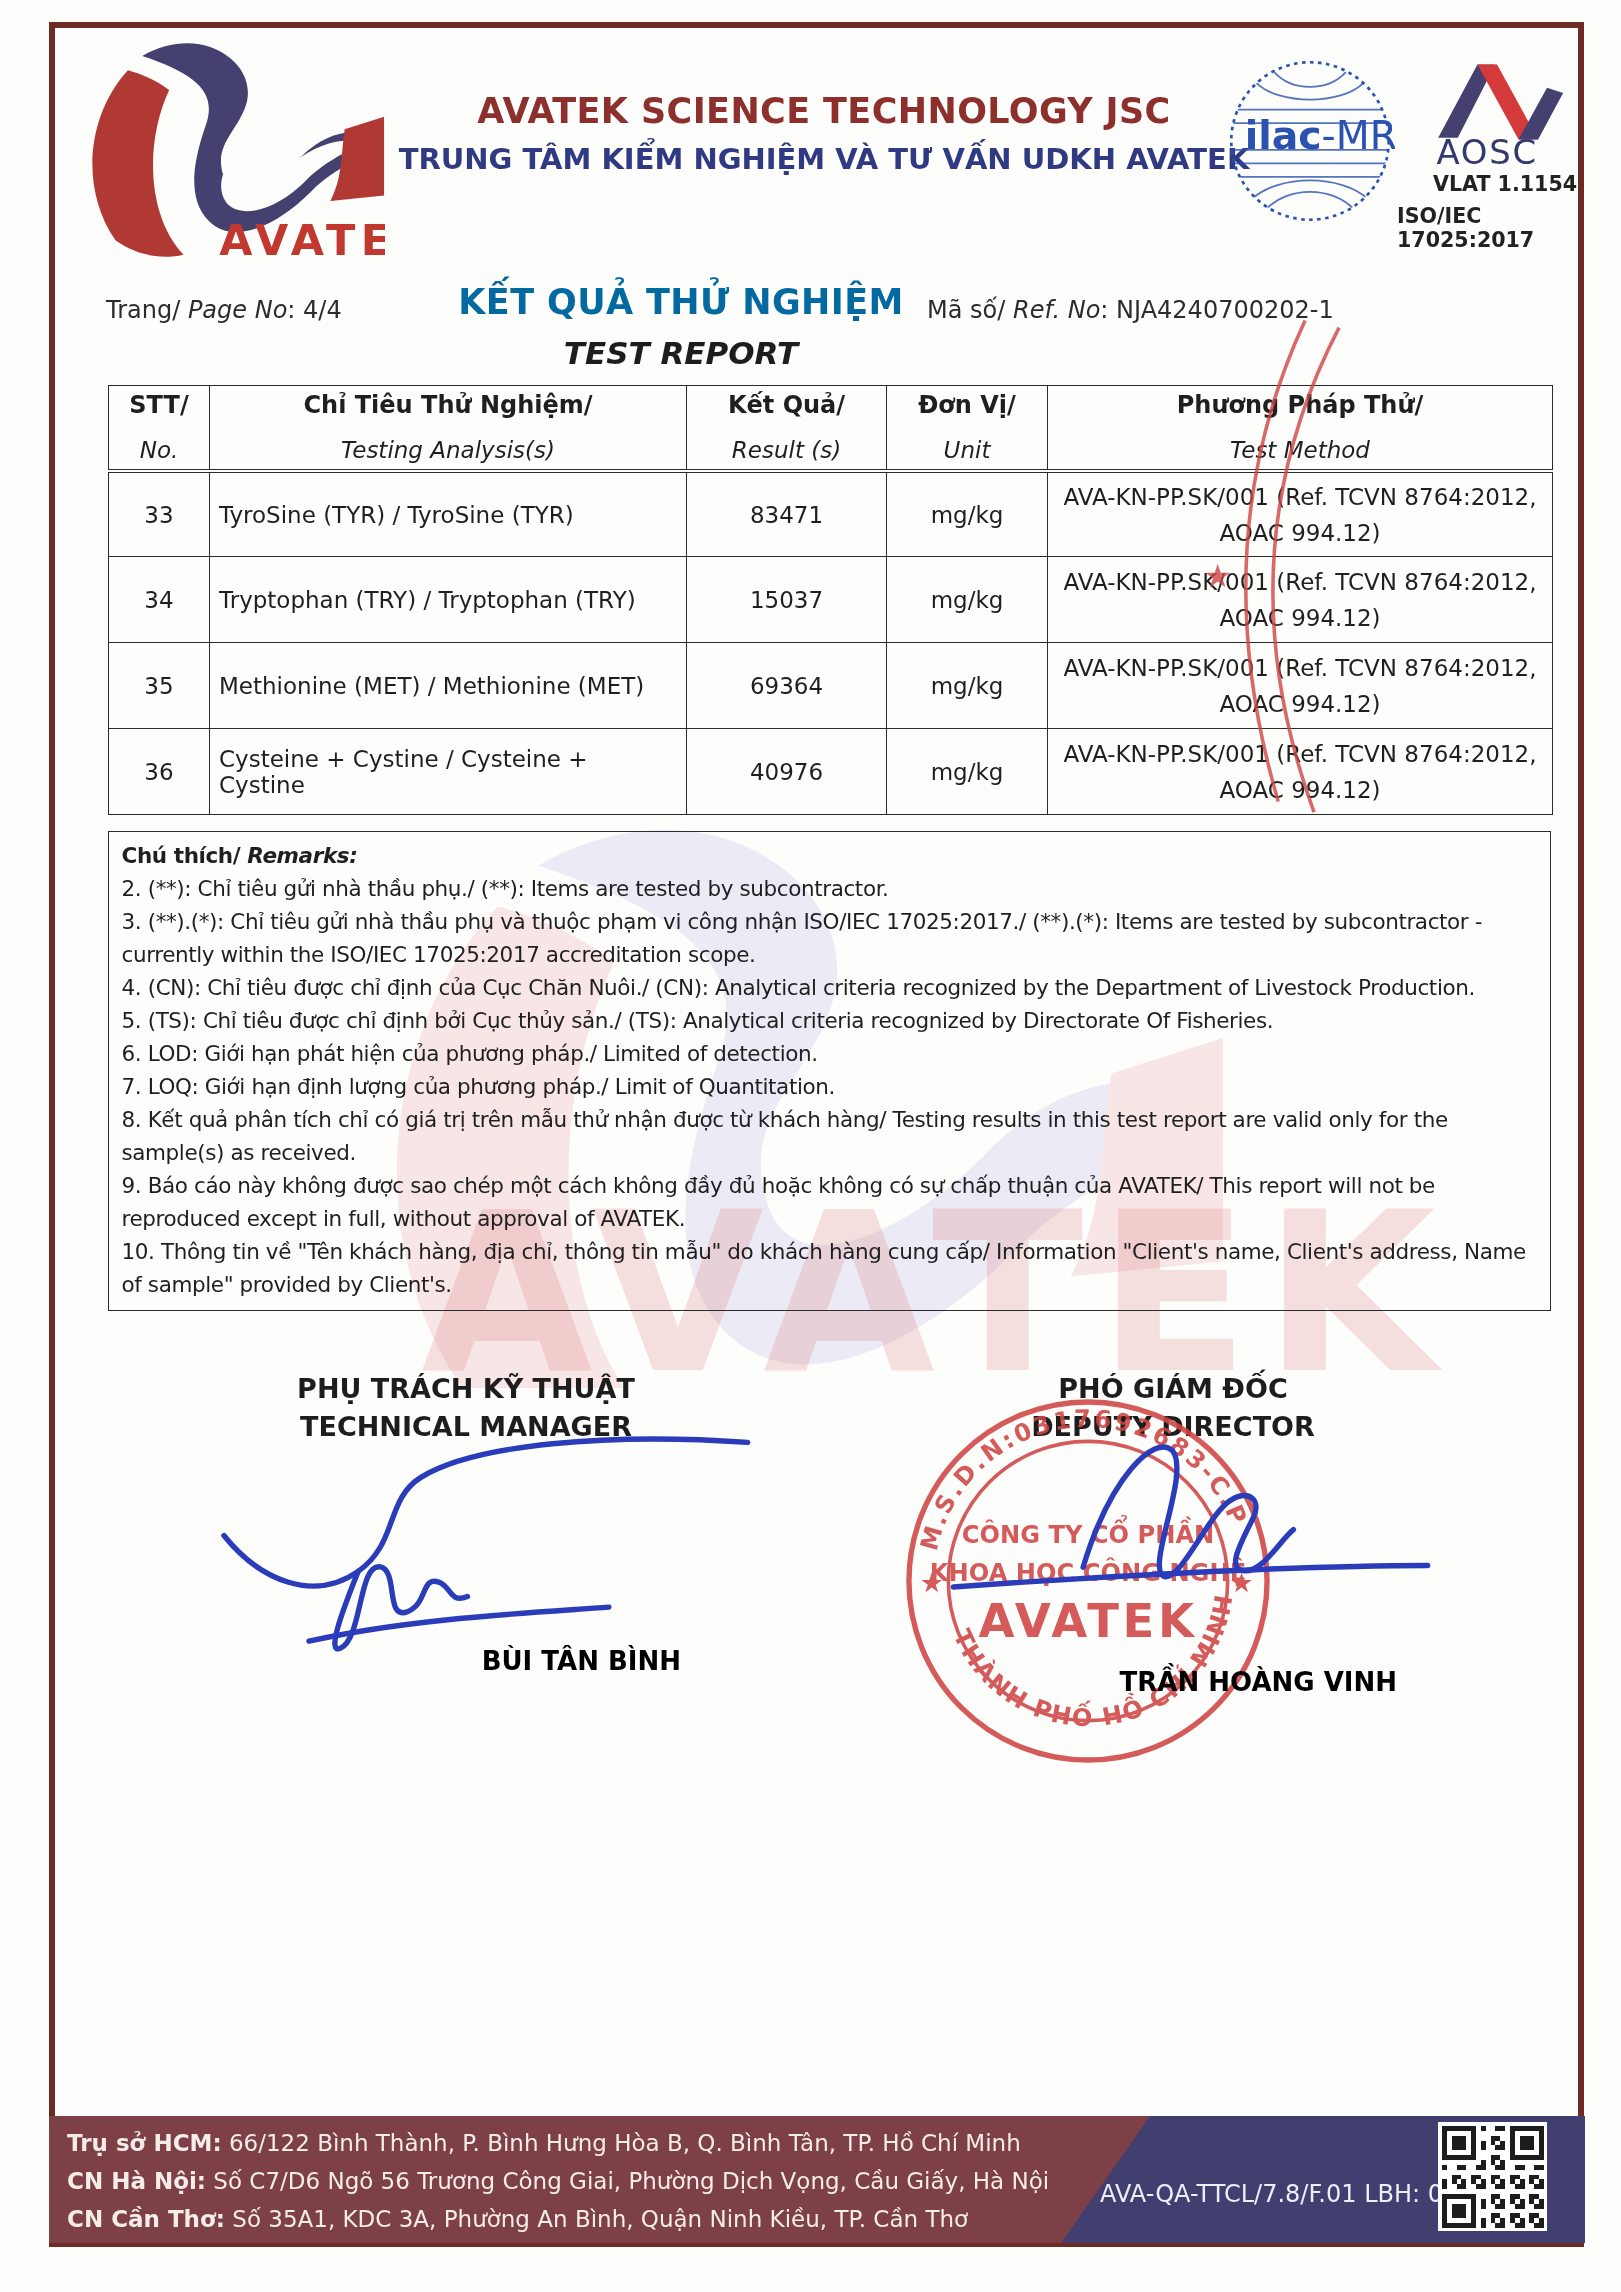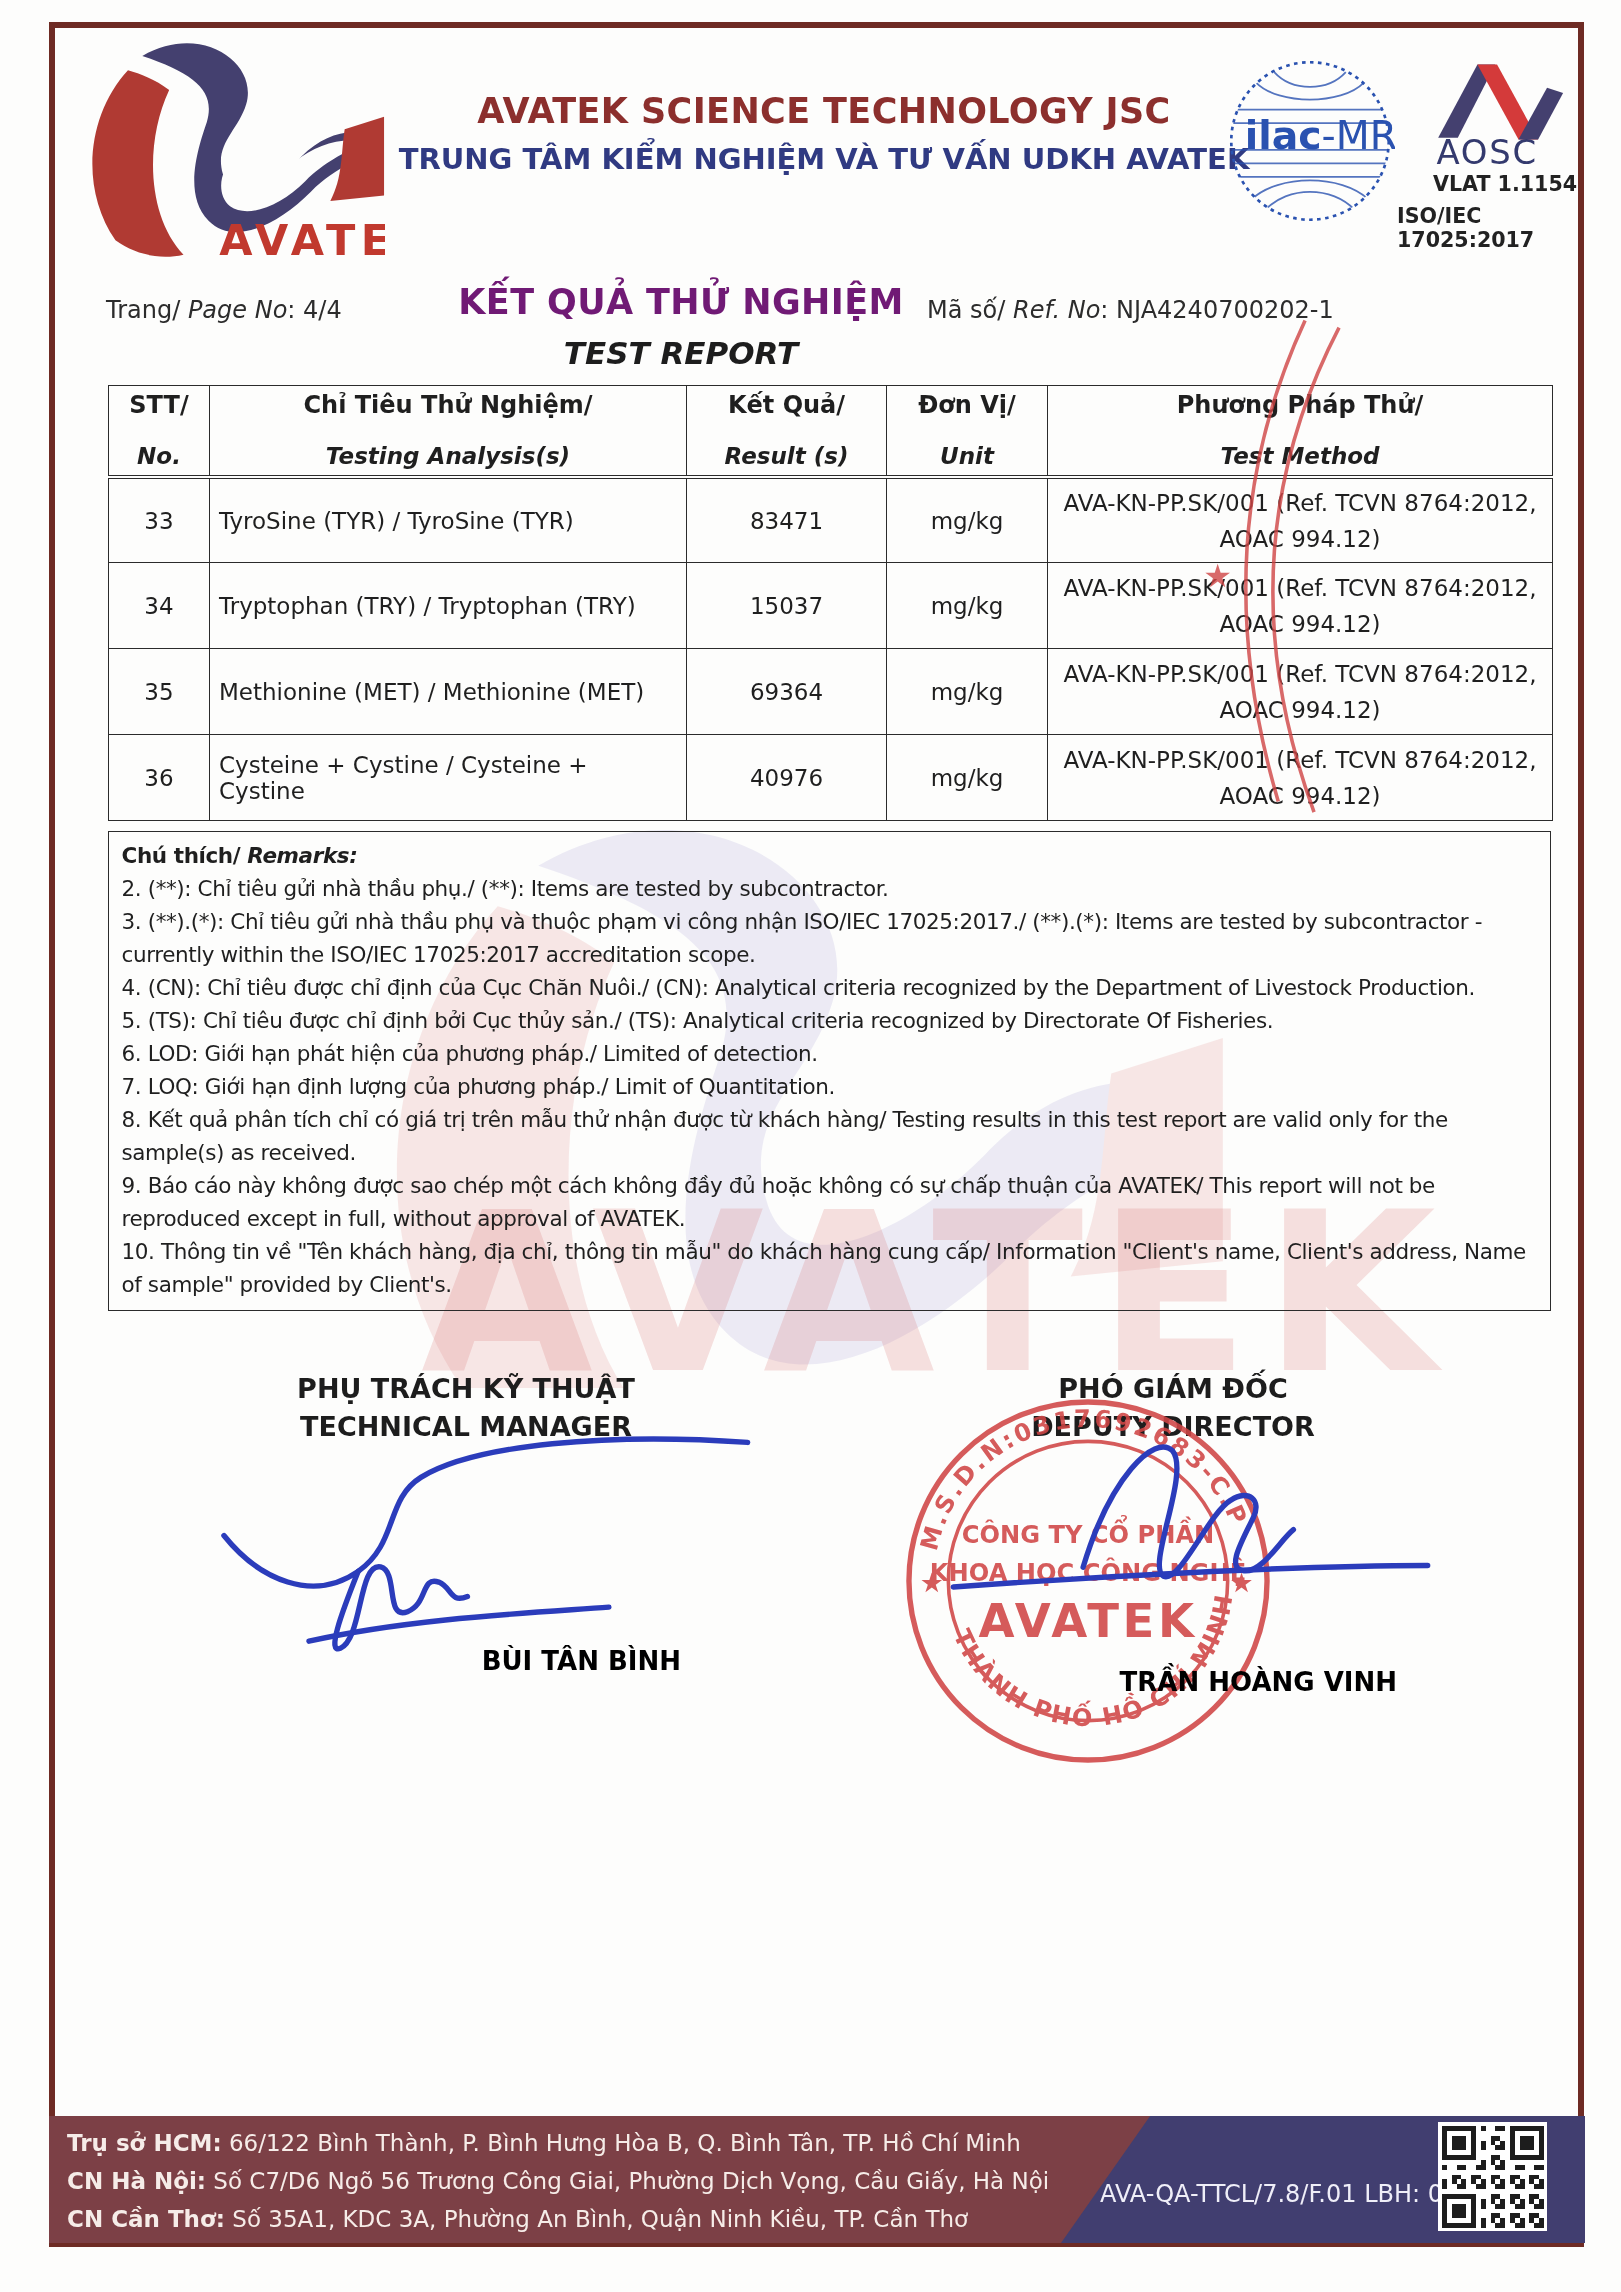--- a/index.html
+++ b/index.html
@@ -8,28 +8,28 @@
   .frame{position:absolute;left:49px;top:22.4px;width:1523px;height:2213px;border:6.3px solid #6e2b24;}
   .abs{position:absolute;}
   .b{font-weight:bold;}
   .i{font-style:italic;}
   
   .company-name{font-size:35px;font-weight:bold;color:#8c2f2d;letter-spacing:0.4px;text-align:center;}
   .center-name{font-size:29px;font-weight:bold;color:#303a82;text-align:center;margin-top:10.7px;}
   .iso-line{font-size:20.6px;font-weight:bold;color:#222;}
   
   .meta-line{font-size:24px;color:#2c2c2c;}
-  .title-vn{font-size:35px;font-weight:bold;color:#701a75;text-align:center;letter-spacing:0.4px;}
+  .title-vn{font-size:35px;font-weight:bold;color:#0369a1;text-align:center;letter-spacing:0.4px;}
   .title-en{font-size:31px;font-weight:bold;font-style:italic;color:#1d1d1d;text-align:center;margin-top:12.5px;}
   
   table.results{border-collapse:collapse;width:1445px;table-layout:fixed;}
   table.results th,table.results td{border:1.8px solid #2b2b2b;font-size:23px;color:#1f1f1f;padding:5.4px 9px;}
   table.results thead th{border-bottom:4.5px double #2b2b2b;}
   .th-vn{font-weight:bold;font-size:24px;}
-  .th-en{font-style:italic;font-weight:bold;font-size:23px;margin-top:24px;}
+  .th-en{font-style:italic;font-weight:normal;font-size:23px;margin-top:18px;}
   td.c{text-align:center;}
   td.method{text-align:center;line-height:36px;}
   tr.row{height:86px;}
   
   .remarks{border:1.8px solid #2b2b2b;width:1416px;padding:7.2px 12.5px 9px 12.5px;font-size:21.5px;
            letter-spacing:-0.4px;line-height:33px;color:#1f1f1f;}
   .remarks .hd{font-weight:bold;}
   
   .sig-title{font-size:27px;font-weight:bold;color:#1d1d1d;text-align:center;line-height:38px;}
   .sig-name{font-size:26px;font-weight:bold;color:#000000;text-align:right;}

